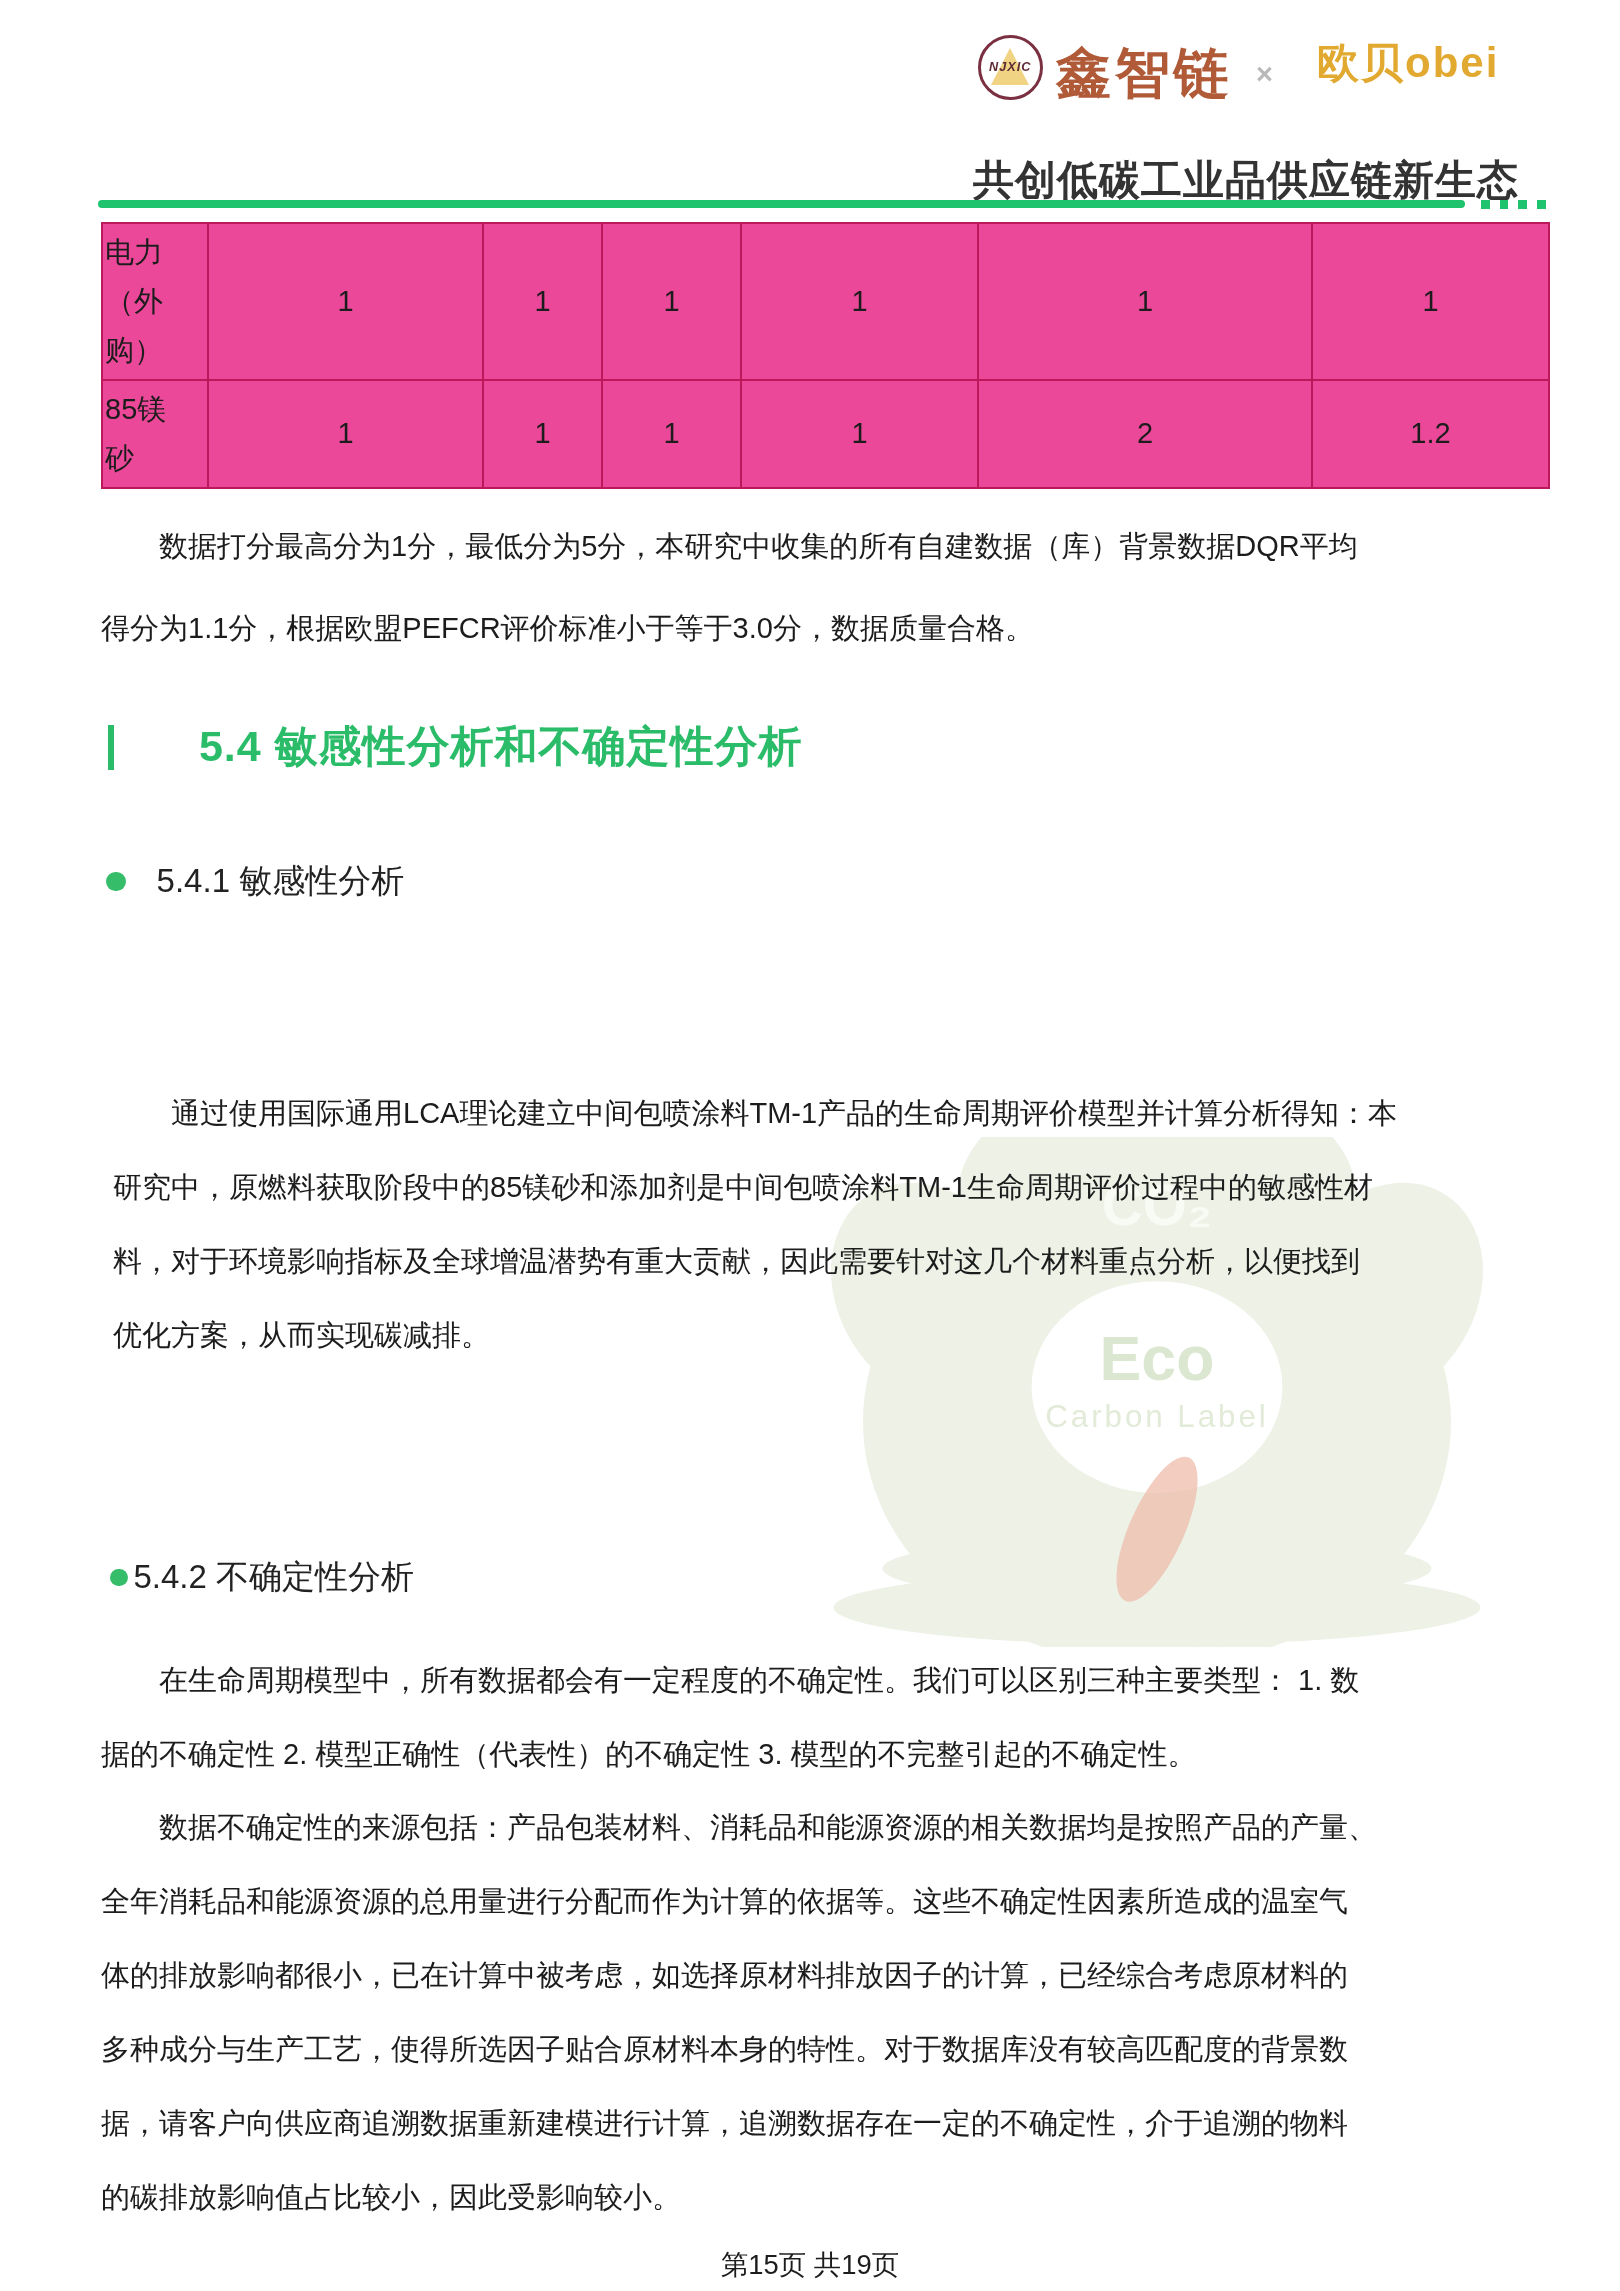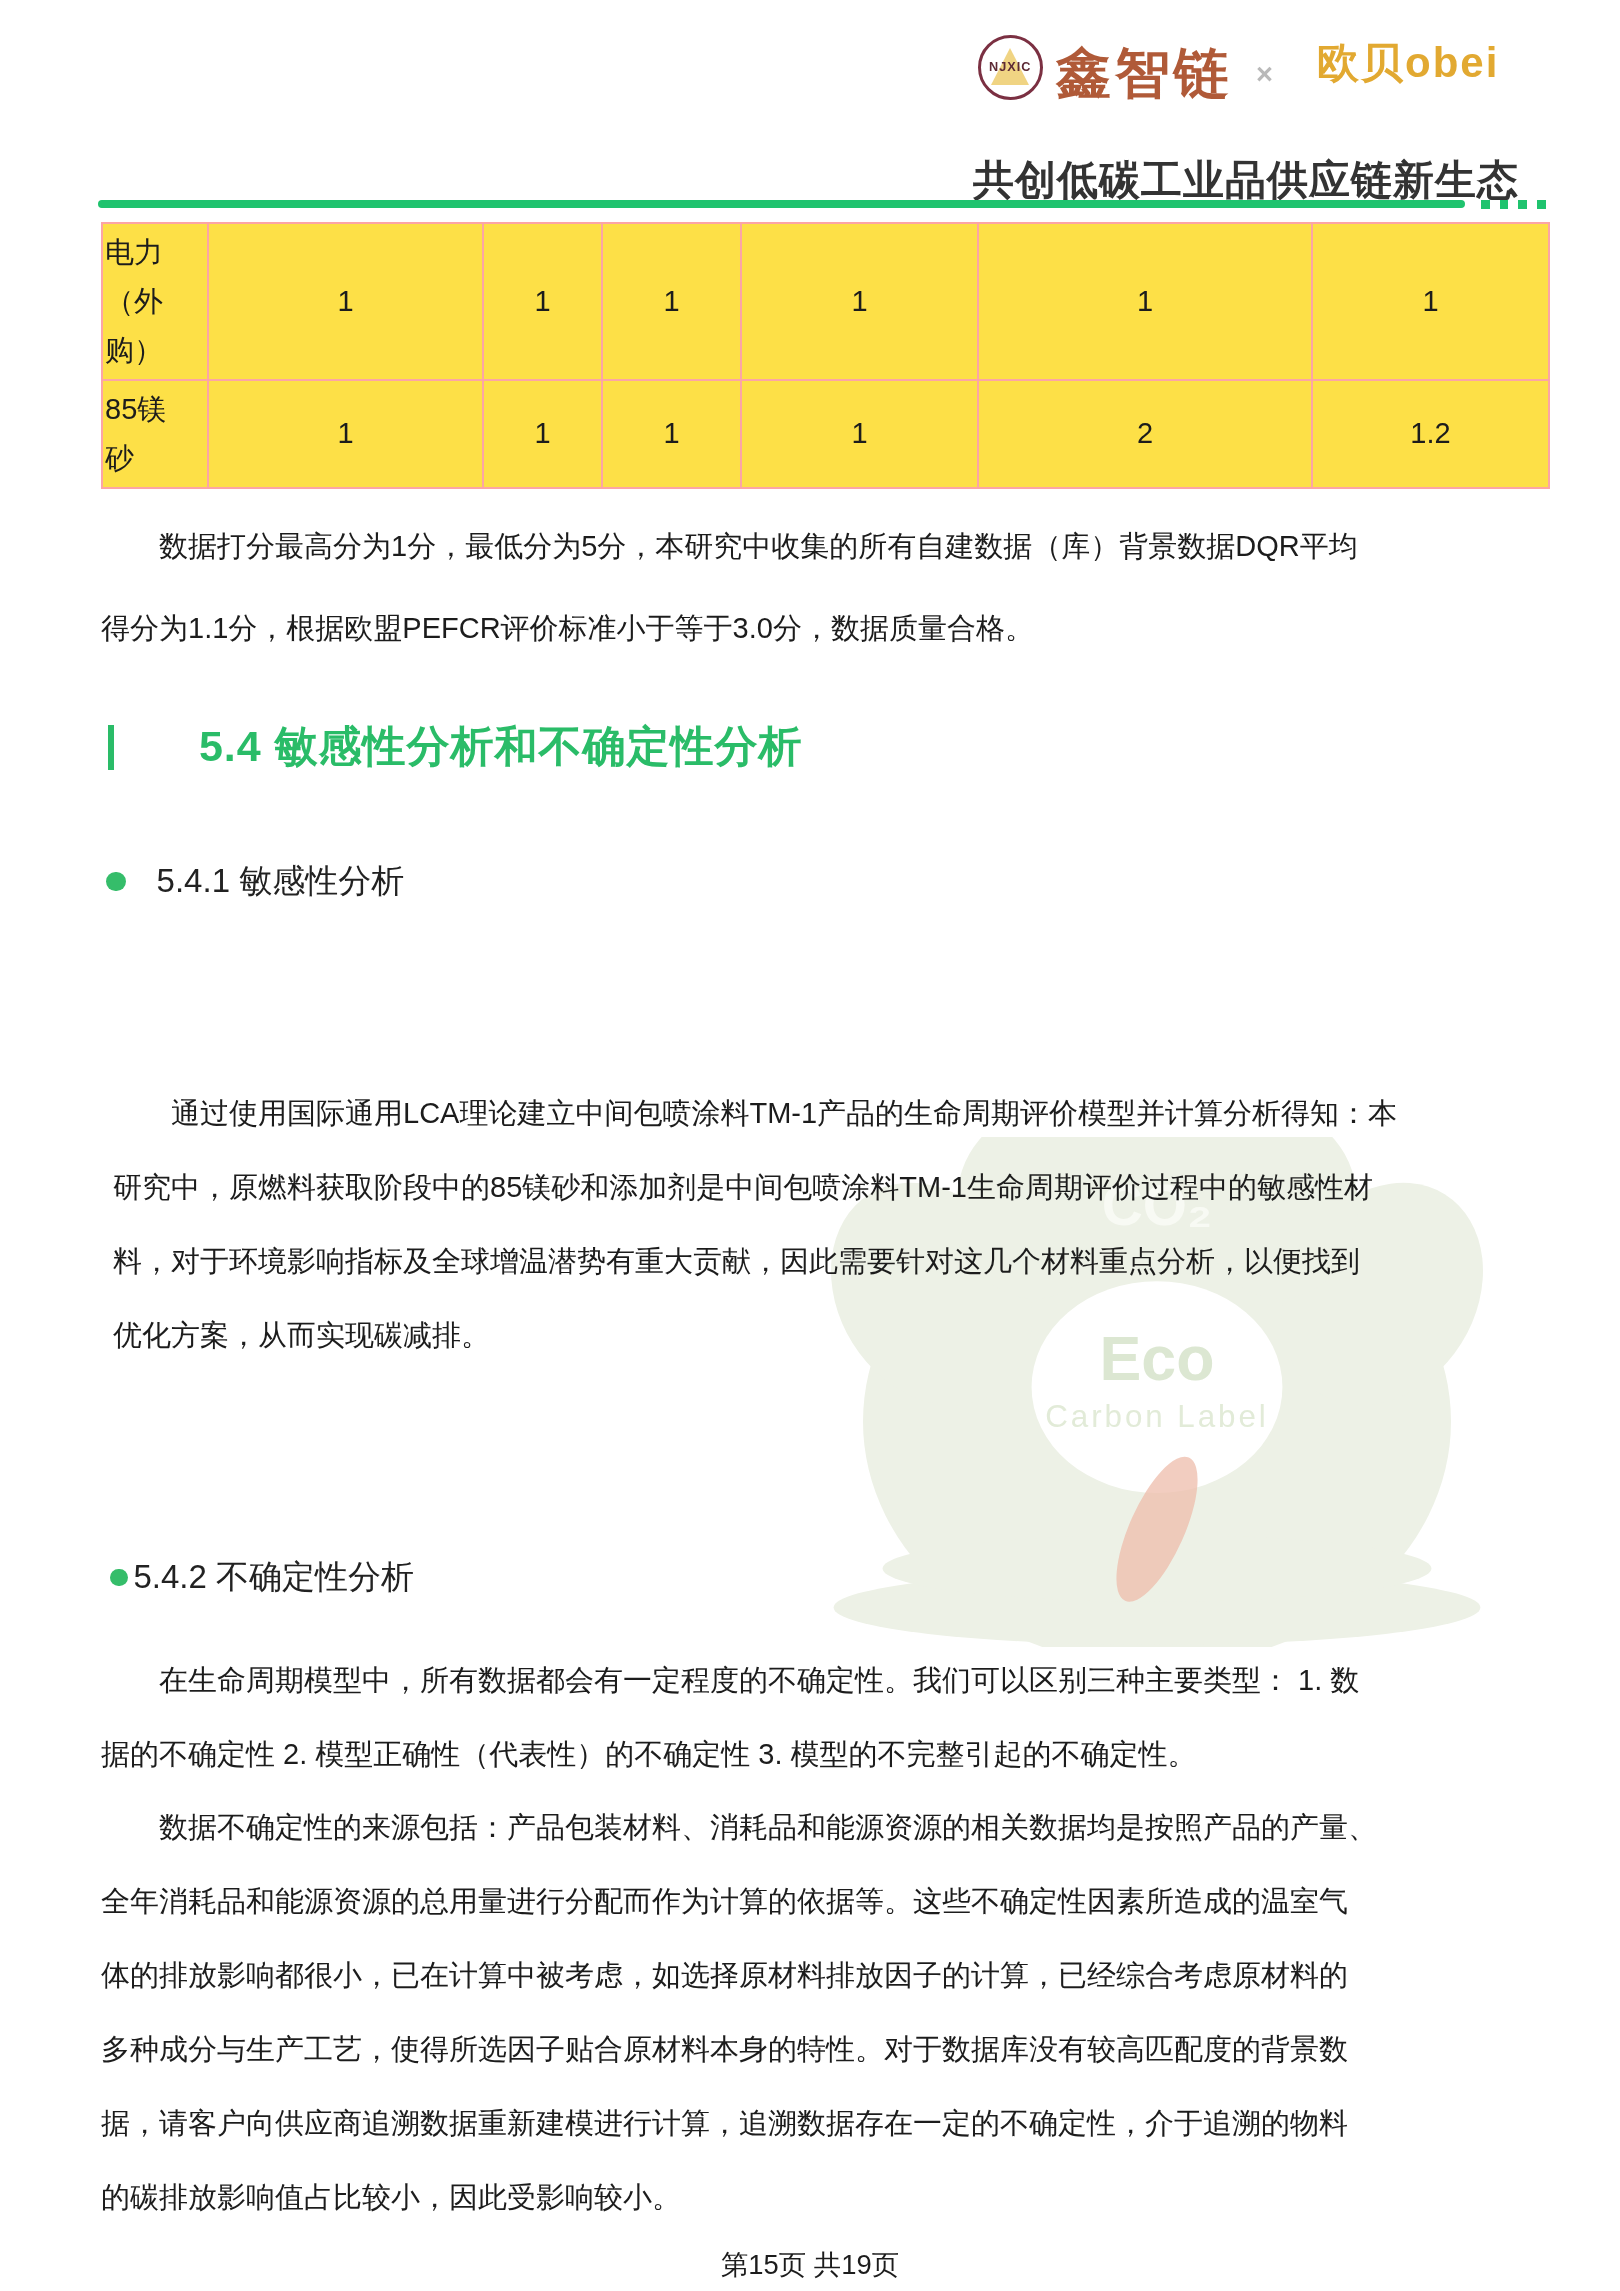--- a/index.html
+++ b/index.html
@@ -18,34 +18,34 @@
   .logo-badge {
     position:absolute; left:7.8px; top:5.9px; width:65px; height:65px;
     border:3.9px solid #7b3042; border-radius:50%; background:#fff;
     display:flex; align-items:center; justify-content:center; overflow:hidden;
   }
   .logo-pyramid {
     position:absolute; left:50%; top:9.8px; transform:translateX(-50%);
     width:0; height:0; border-left:19.6px solid transparent; border-right:19.6px solid transparent;
     border-bottom:37px solid #ecc964; opacity:.8;
   }
-  .logo-badge-text { position:relative; font-size:12.7px; font-weight:700; color:#5d2a35; letter-spacing:1px; }
+  .logo-badge-text { position:relative; font-size:12.7px; font-weight:700; color:#5d2a35; letter-spacing:1px;font-style:italic; }
   .brand-left  { position:absolute; left:86px; top:7.8px; font-size:55px; font-weight:700; color:#b05a38; letter-spacing:3.9px; }
   .brand-x     { position:absolute; left:286px; top:29px; font-size:29px; color:#b9b9b9; font-weight:700; }
   .brand-right { position:absolute; left:323px; top:5.9px; font-size:42px; font-weight:700; color:#e2a931; letter-spacing:2px;margin-left:24px; }
   .tagline { position:absolute; left:2.9px; top:78px; font-size:41px; font-weight:700; color:#333333; letter-spacing:1px;margin-top:46px; }
   
   .divider { position:absolute; left:98px; top:200px; width:1367px; height:7.8px; background:#1fc36e; border-radius:3.9px; }
   .divider-dots { position:absolute; left:1481px; top:200px; display:flex; gap:9.8px; }
   .divider-dots span { width:8.8px; height:8.8px; background:#1fc36e; display:block; }
   
   table.score { position:absolute; left:101px; top:222px; border-collapse:collapse; table-layout:fixed; }
   table.score td {
-    border:2px solid #fca5a5; font-size:29px; color:#1c1c1c;
-    text-align:center; vertical-align:middle; background:#fde047;
+    border:2px solid #be185d; font-size:29px; color:#1c1c1c;
+    text-align:center; vertical-align:middle; background:#ec4899;
   }
   table.score td.lbl { text-align:left; padding:3.9px 2px; line-height:49px; white-space:pre-line; }
   table.score tr.r1 td { height:157px; }
   table.score tr.r2 td { height:102px; }
   
   .para { position:absolute; left:101px; width:1436px; font-size:29px; color:#1c1c1c; white-space:pre-line; }
   .p1 { top:505px;  line-height:82px; }
   .p2 { top:1076px; line-height:74px;margin-left:12px; }
   .p3 { top:1643px; line-height:74px; }
   .p4 { top:1790px; line-height:74px; }

